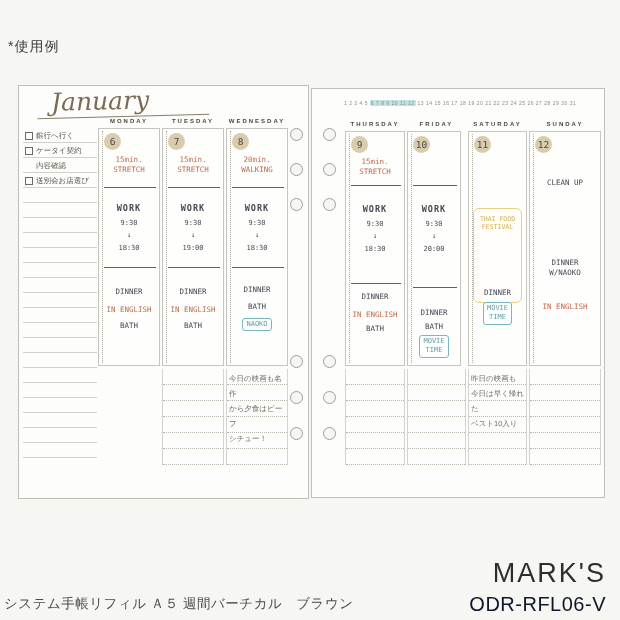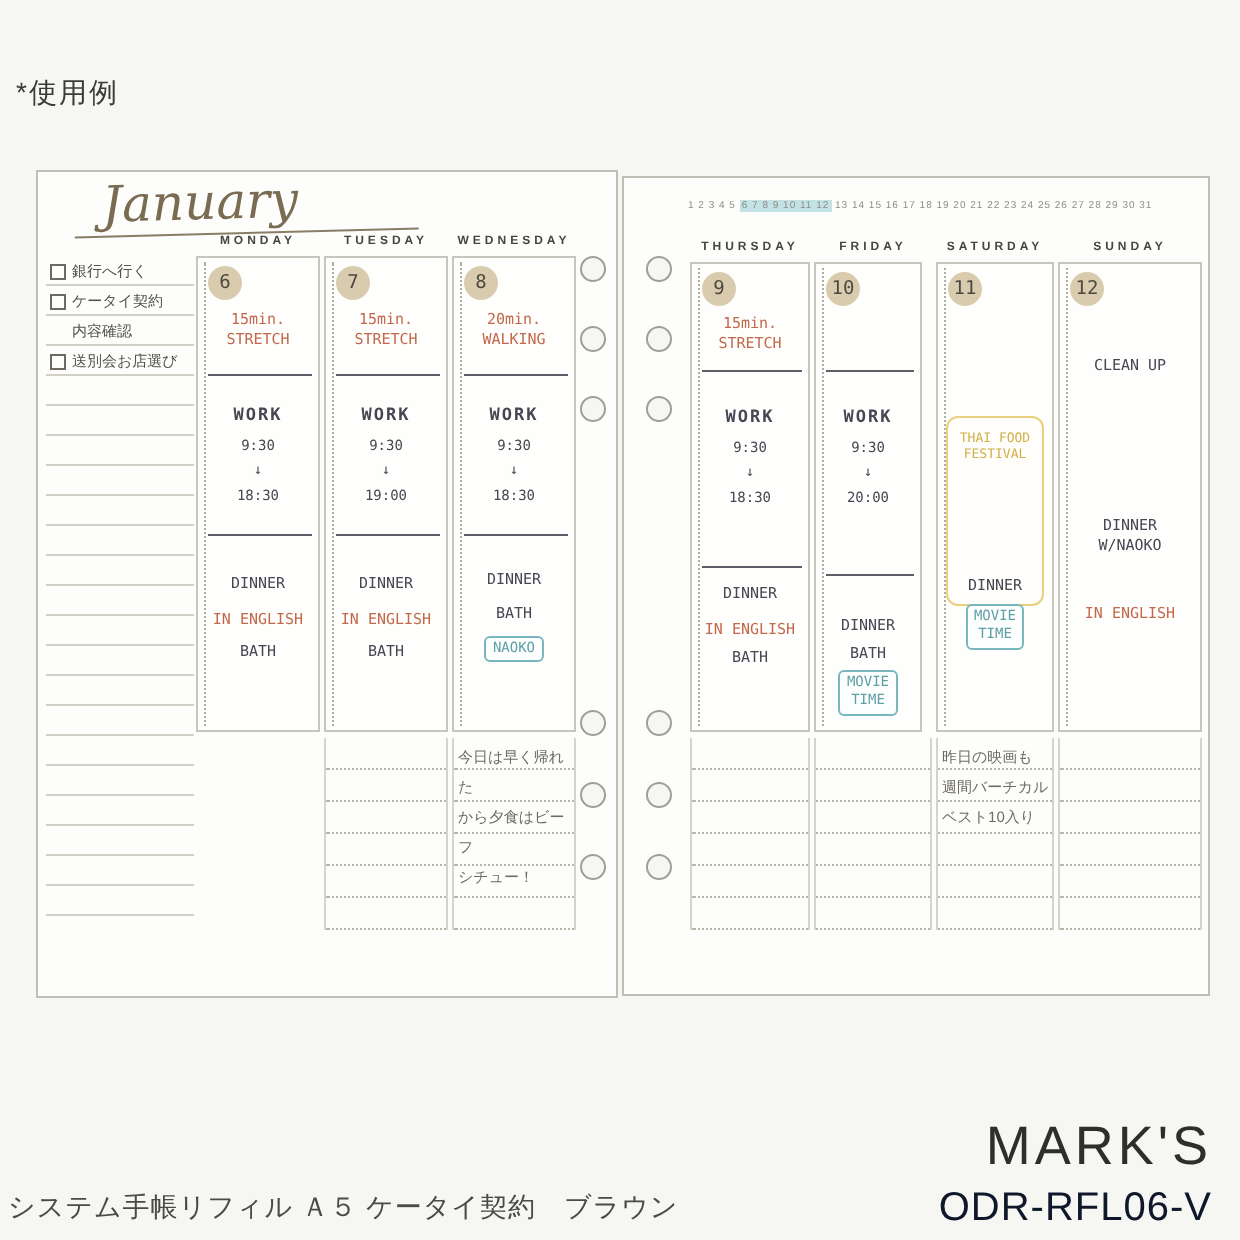--- a/index.html
+++ b/index.html
@@ -139,21 +139,21 @@
       <i class="nline"></i>
     <div class="note-text"></div>
   </div>
   <div class="note-area" style="left:207px;width:62px;">
     <i class="nline"></i>
       <i class="nline"></i>
       <i class="nline"></i>
       <i class="nline"></i>
       <i class="nline"></i>
       <i class="nline"></i>
-    <div class="note-text">今日は早く帰れた
+    <div class="note-text">今日の映画も名作
 から夕食はビーフ
 シチュー！</div>
   </div>
 </div>
 
 <div class="page right-page">
   <div class="date-strip">
     <span>1 2 3 4 5</span>
     <span class="hl">6 7 8 9 10 11 12</span>
     <span>13 14 15 16 17 18 19 20 21 22 23 24 25 26 27 28 29 30 31</span>
@@ -233,21 +233,21 @@
     <div class="note-text"></div>
   </div>
   <div class="note-area" style="left:156px;width:59px;">
     <i class="nline"></i>
       <i class="nline"></i>
       <i class="nline"></i>
       <i class="nline"></i>
       <i class="nline"></i>
       <i class="nline"></i>
     <div class="note-text">昨日の映画も
-週間バーチカル
+今日は早く帰れた
 ベスト10入り</div>
   </div>
   <div class="note-area" style="left:217px;width:72px;">
     <i class="nline"></i>
       <i class="nline"></i>
       <i class="nline"></i>
       <i class="nline"></i>
       <i class="nline"></i>
       <i class="nline"></i>
     <div class="note-text"></div>
@@ -260,15 +260,15 @@
 <div class="hole" style="left:290px;top:355px;"></div>
 <div class="hole" style="left:290px;top:391px;"></div>
 <div class="hole" style="left:290px;top:427px;"></div>
 <div class="hole" style="left:323px;top:128px;"></div>
 <div class="hole" style="left:323px;top:163px;"></div>
 <div class="hole" style="left:323px;top:198px;"></div>
 <div class="hole" style="left:323px;top:355px;"></div>
 <div class="hole" style="left:323px;top:391px;"></div>
 <div class="hole" style="left:323px;top:427px;"></div>
 
-<div class="product-name">システム手帳リフィル Ａ５ ケータイ契約　ブラウン</div>
+<div class="product-name">システム手帳リフィル Ａ５ 週間バーチカル　ブラウン</div>
 <div class="brand">MARK'S</div>
 <div class="code">ODR-RFL06-V</div>
 
 </body></html>

